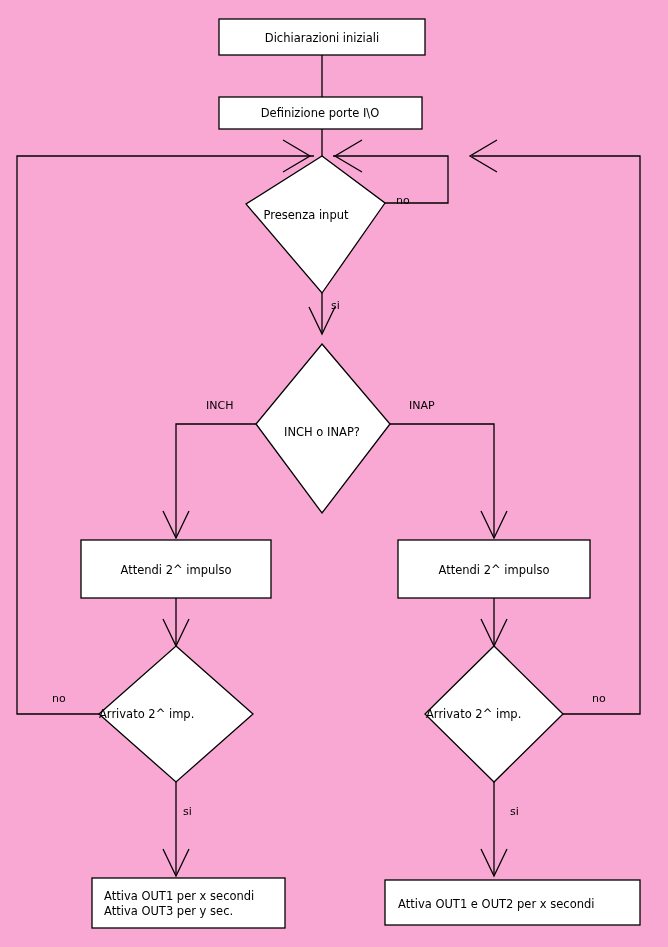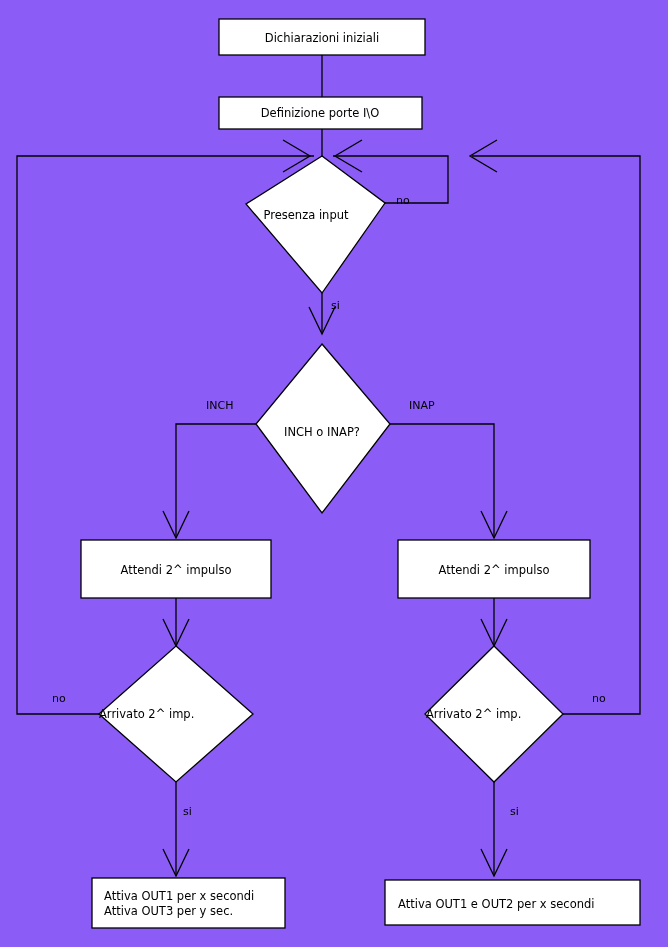--- a/index.html
+++ b/index.html
@@ -8,21 +8,21 @@
     padding: 0;
     background: #ffffff;
   }
   body {
     font-family: "DejaVu Sans", sans-serif;
   }
   #flow-root {
     position: relative;
     width: 668px;
     height: 947px;
-    background: #8b5cf6;
+    background: #f9a8d4;
     overflow: hidden;
   }
   #flow-svg {
     position: absolute;
     left: 0;
     top: 0;
     width: 668px;
     height: 947px;
   }
   .node-text {

